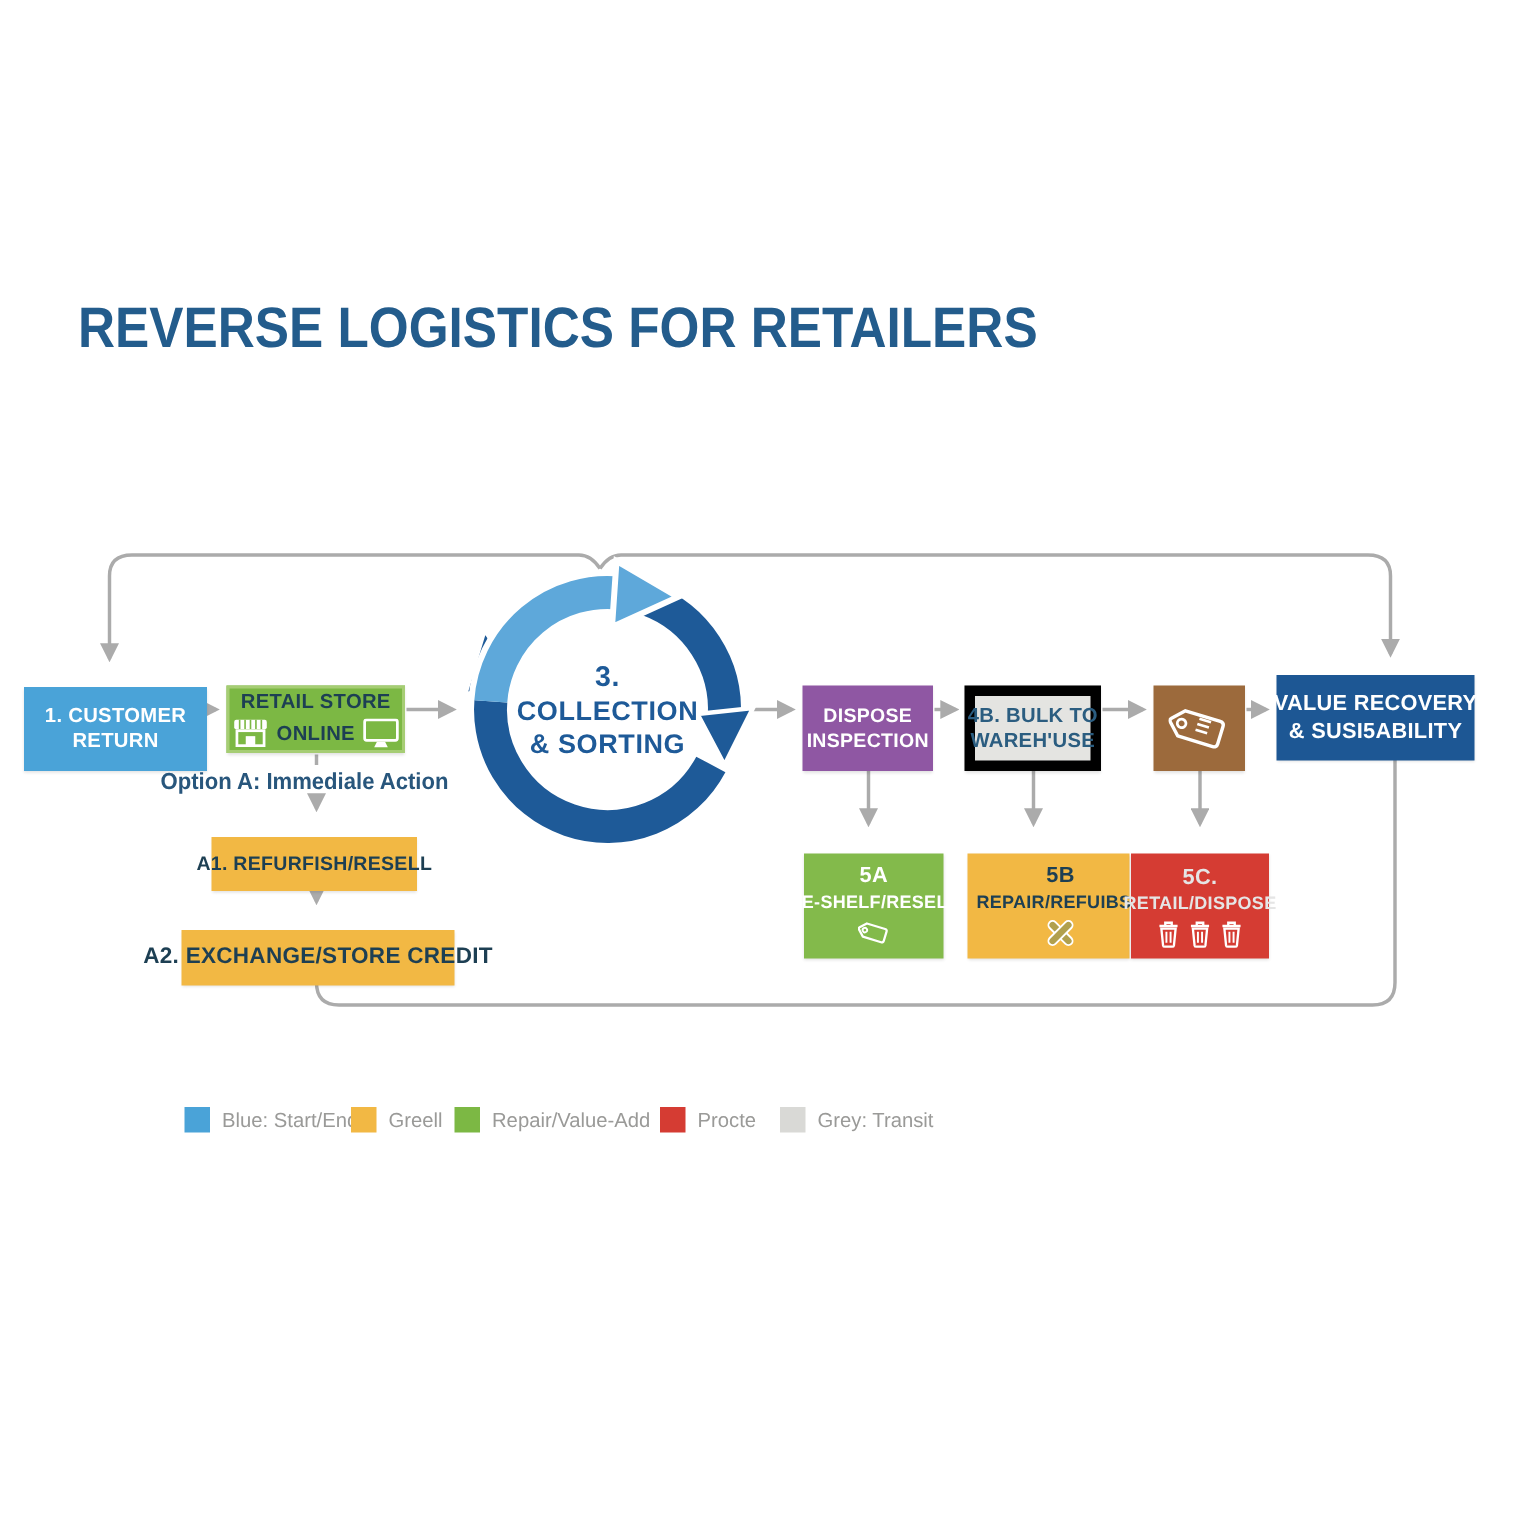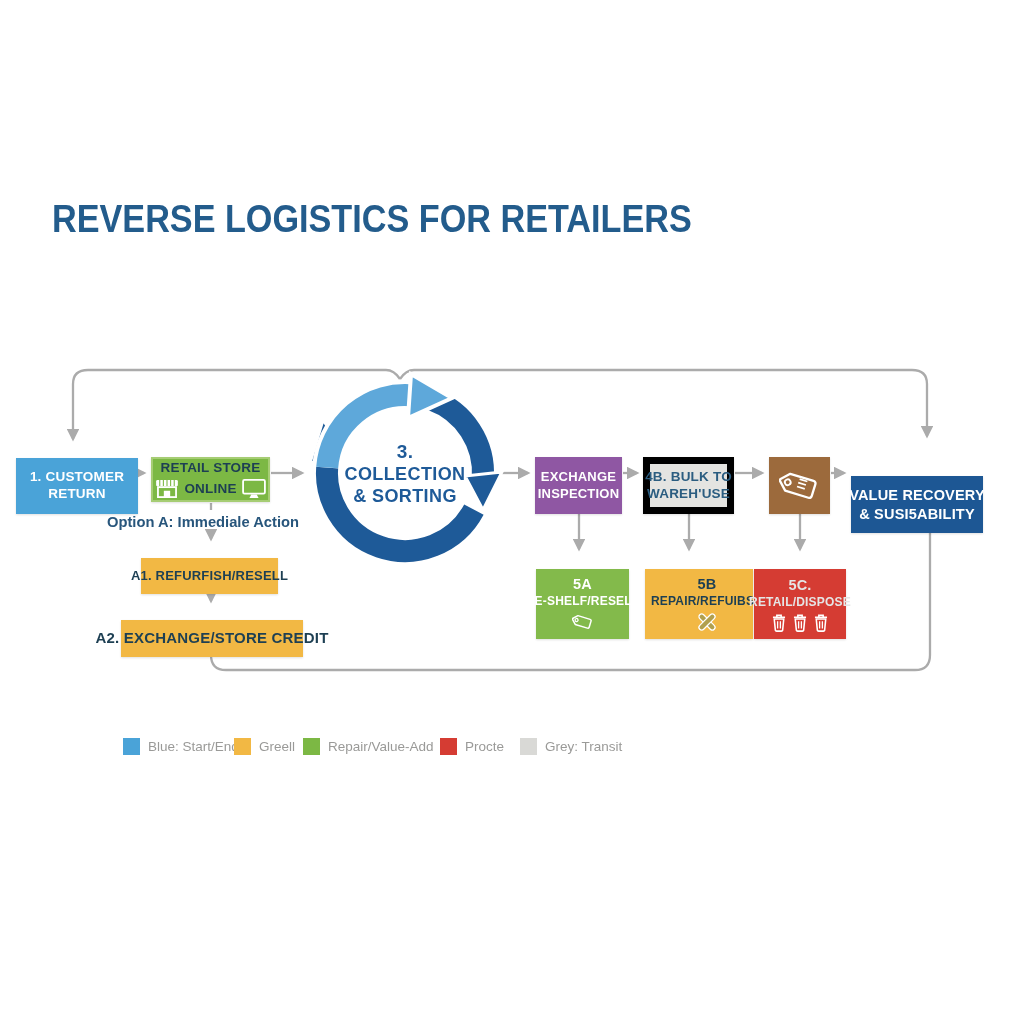--- a/index.html
+++ b/index.html
@@ -21,21 +21,21 @@
     box-shadow:0 1px 2px rgba(0,0,0,.12);
     margin-top:12px;
   }
   .fbox .l1,.fbox .l2{white-space:nowrap;}
   .box-customer{left:16px;top:446px;width:114px;height:56px;background:var(--start-blue);color:#fff;font-size:13.5px;padding:0 4px;}
   .box-retail{left:151px;top:445px;width:119px;height:45px;background:var(--green);border:2px solid var(--green-border);box-sizing:border-box;color:var(--dark-text);font-size:13.5px;}
   .box-retail .row2{display:flex;align-items:center;gap:5px;margin-top:2px;}
   .box-purple{left:535px;top:445px;width:87px;height:57px;background:var(--purple);color:#fff;font-size:13px;}
   .box-grey{left:643px;top:445px;width:91px;height:57px;background:var(--grey-box);border:7px solid #000000;box-sizing:border-box;color:var(--grey-box-text);font-size:13.5px;}
   .box-brown{left:769px;top:445px;width:61px;height:57px;background:var(--brown);}
-  .box-navy{left:851px;top:464px;width:132px;height:57px;background:var(--navy);color:#fff;font-size:14.5px;}
+  .box-navy{left:851px;top:438px;width:132px;height:57px;background:var(--navy);color:#fff;font-size:14.5px;}
   .opt-label{left:107px;top:513px;font-size:15.5px;font-weight:bold;color:var(--option-text);transform:scaleX(.95);transform-origin:left top;white-space:nowrap;}
   .box-a1{left:141px;top:546px;width:137px;height:36px;background:var(--yellow);color:var(--dark-text);font-size:13px;}
   .box-a2{left:121px;top:608px;width:182px;height:37px;background:var(--yellow);color:var(--dark-text);font-size:15px;}
   .box-5a{left:536px;top:557px;width:93px;height:70px;background:var(--green-5a);color:#fff;font-size:12px;}
   .box-5b{left:645px;top:557px;width:92px;height:70px;background:var(--yellow);color:var(--dark-text);font-size:12px;padding-left:16px;}
   .box-5c{left:754px;top:557px;width:92px;height:70px;background:var(--red);color:#e5e5e5;font-size:12px;}
   .box-5a .l1,.box-5b .l1,.box-5c .l1{font-size:14.5px;}
   .trash-row{display:flex;gap:5px;margin-top:3px;}
   
   .circle-text{
@@ -133,21 +133,21 @@
     <span>
       <svg width="24" height="20" viewBox="0 0 26 22">
         <rect x="1" y="1" width="24" height="15" rx="1.5" fill="none" stroke="#ffffff" stroke-width="2"></rect>
         <path d="M10 17 H16 L18 21 H8 Z" fill="#ffffff"></path>
       </svg>
     </span>
   </div>
 </div>
 
 <div class="abs fbox box-purple">
-  <div class="l1">EXCHANGE</div>
+  <div class="l1">DISPOSE</div>
   <div class="l2">INSPECTION</div>
 </div>
 
 <div class="abs fbox box-grey">
   <div class="l1">4B. BULK TO</div>
   <div class="l2">WAREH'USE</div>
 </div>
 
 <div class="abs fbox box-brown">
   <span>

